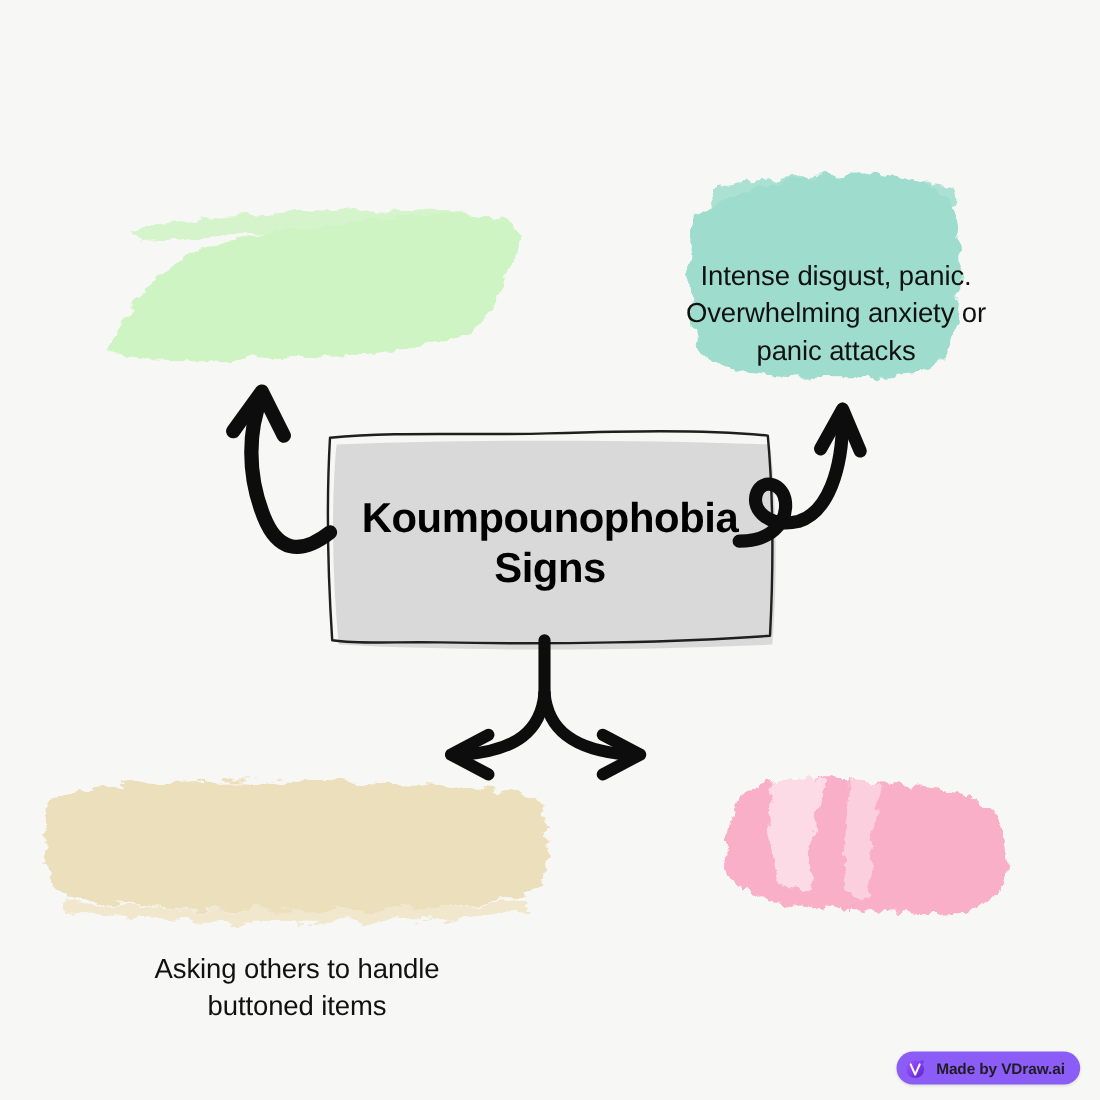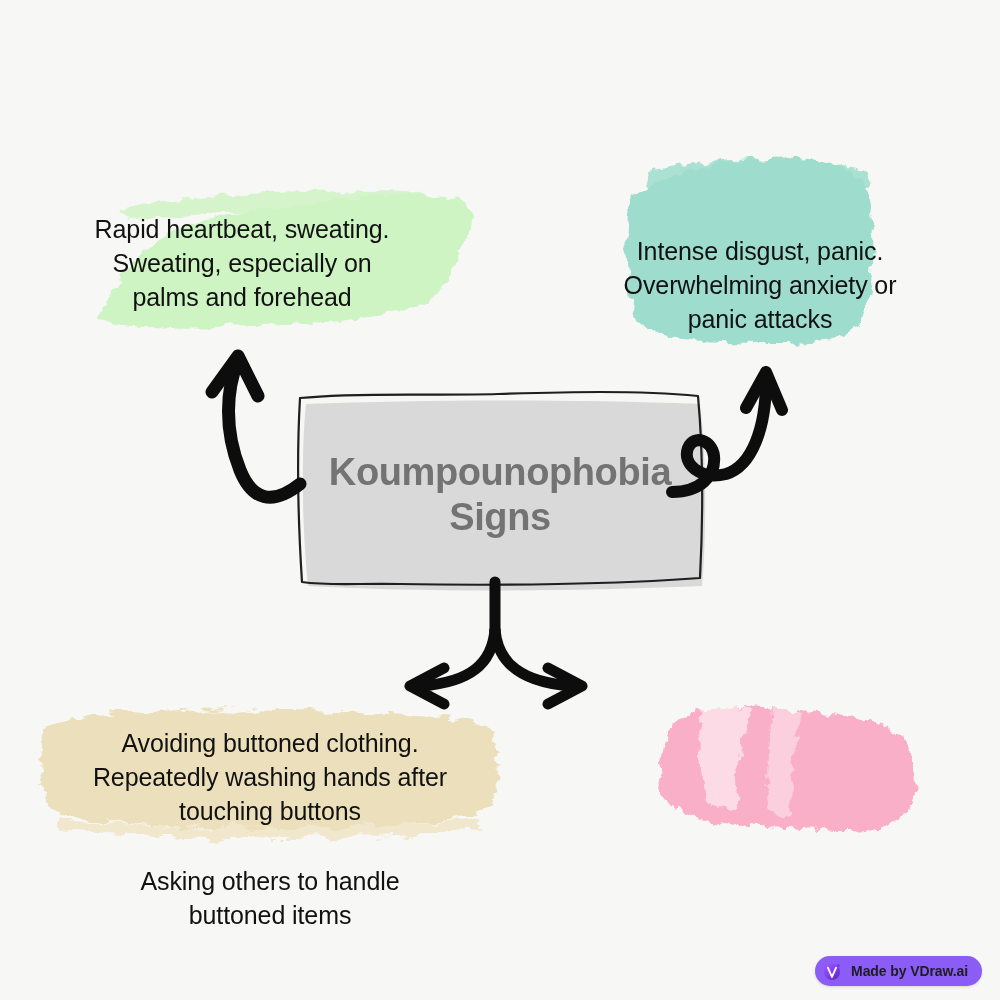--- a/index.html
+++ b/index.html
@@ -63,21 +63,21 @@
     width: 408px;
     height: 190px;
     display: flex;
     align-items: center;
     justify-content: center;
     z-index: 3;
   }
   #center-title {
     font-size: 38px;
     font-weight: bold;
-    color: #737373;
+    color: #000000;
     text-align: center;
     line-height: 1.18;
     width: 430px;
     white-space: pre-line;
     letter-spacing: -0.4px;
   }
 
   
   #watermark {
     position: absolute;
@@ -192,31 +192,25 @@
         <path d="M410 686 L 444 668 M410 686 L 444 704" fill="none" stroke="#0d0d0d" stroke-width="11" stroke-linecap="round" stroke-linejoin="round"></path>
       </g>
       <g>
         <path d="M582 686 L 548 668 M582 686 L 548 704" fill="none" stroke="#0d0d0d" stroke-width="11" stroke-linecap="round" stroke-linejoin="round"></path>
       </g>
     </g>
   </svg>
 
   <div class="layer" id="text-layer">
 
-    <div class="node-text" id="tl-primary">Rapid heartbeat, sweating.
-Sweating, especially on
-palms and forehead</div>
 
     <div class="node-text" id="tr-primary">Intense disgust, panic.
 Overwhelming anxiety or
 panic attacks</div>
 
-    <div class="node-text" id="bl-primary">Avoiding buttoned clothing.
-Repeatedly washing hands after
-touching buttons</div>
     <div class="node-text" id="bl-secondary">Asking others to handle
 buttoned items</div>
 
   </div>
 
   <div id="center-node">
     <div id="center-title">Koumpounophobia
 Signs</div>
   </div>
 

